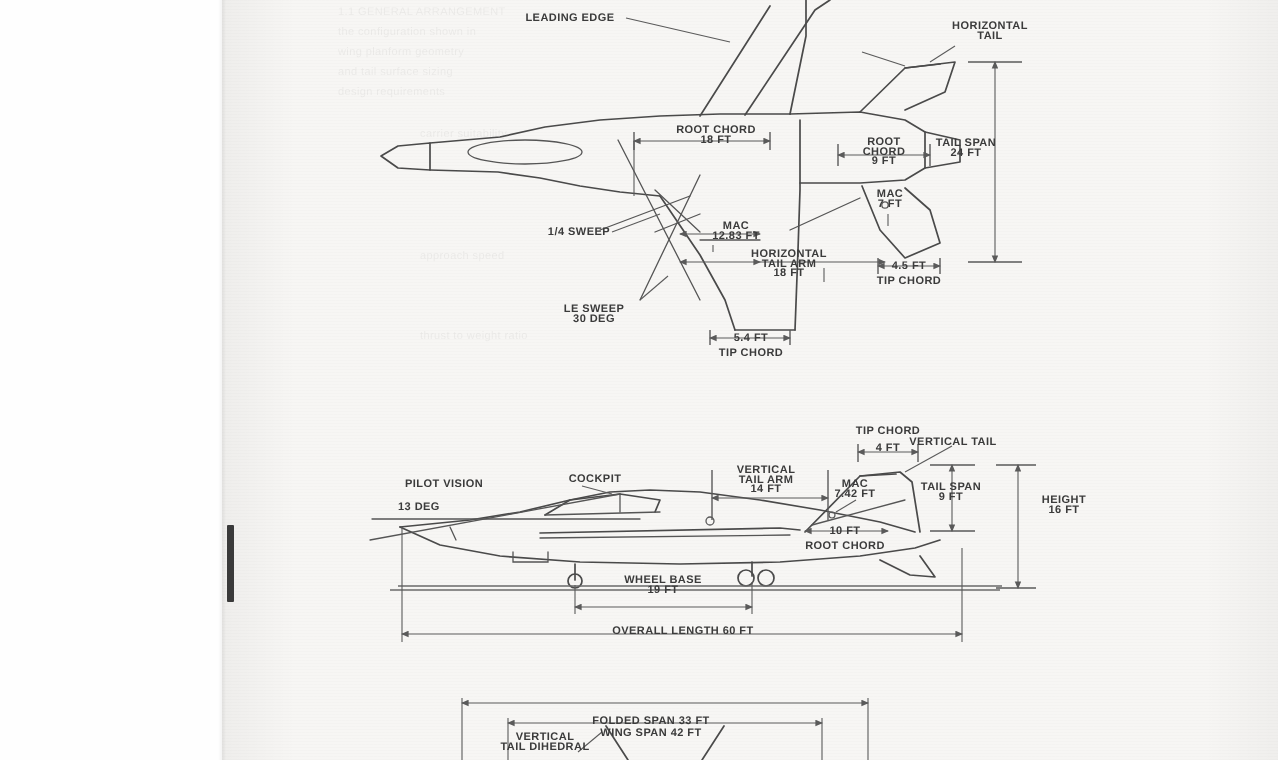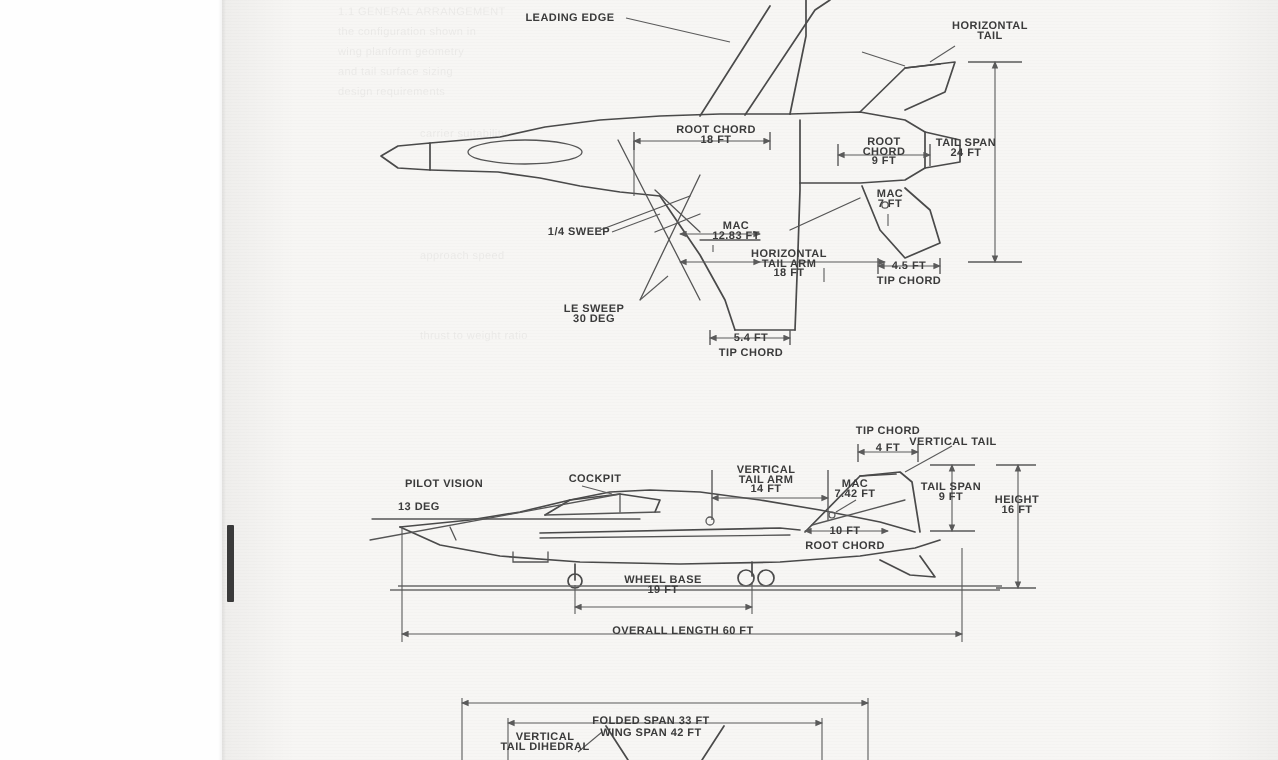--- a/index.html
+++ b/index.html
@@ -296,21 +296,21 @@
 
   <div class="lbl" style="left:855px;top:480px;white-space:pre;">MAC
 7.42 FT</div>
 
   <div class="lbl" style="left:845px;top:527px;">10 FT</div>
   <div class="lbl" style="left:845px;top:542px;">ROOT CHORD</div>
 
   <div class="lbl" style="left:951px;top:483px;white-space:pre;">TAIL SPAN
 9 FT</div>
 
-  <div class="lbl" style="left:1017px;top:496px;white-space:pre;">HEIGHT
+  <div class="lbl" style="left:1064px;top:496px;white-space:pre;">HEIGHT
 16 FT</div>
 
   <div class="lbl" style="left:953px;top:438px;">VERTICAL TAIL</div>
 
   <div class="lbl" style="left:663px;top:576px;white-space:pre;">WHEEL BASE
 19 FT</div>
 
   <div class="lbl" style="left:683px;top:627px;">OVERALL LENGTH 60 FT</div>
 
   <div class="lbl" style="left:651px;top:697px;margin-top:32px;">WING SPAN 42 FT</div>

